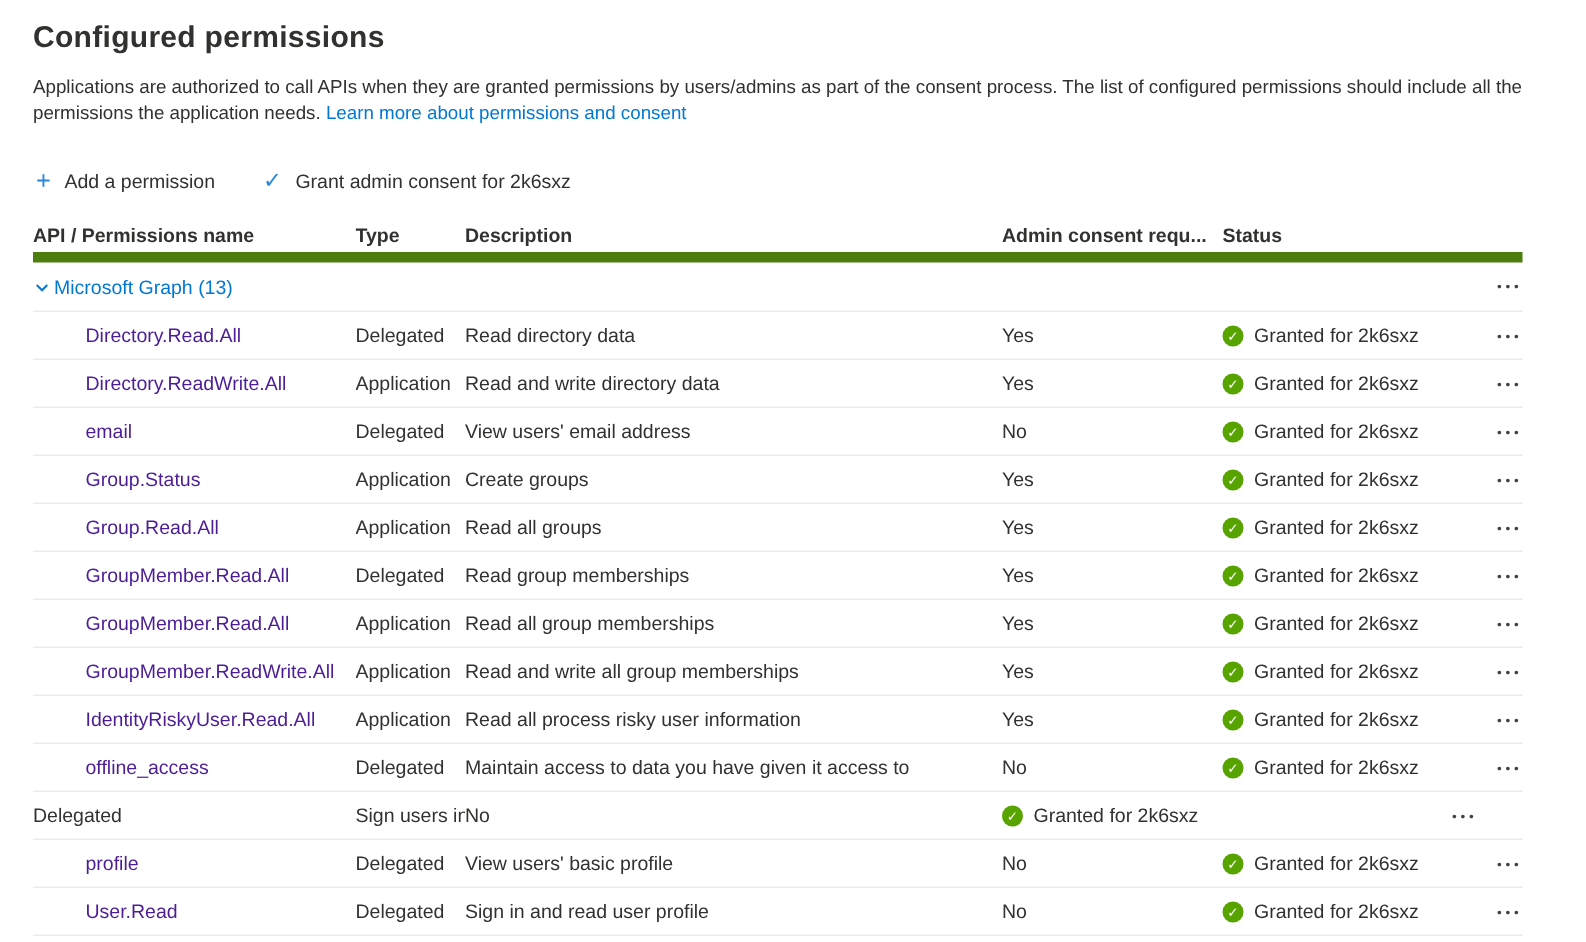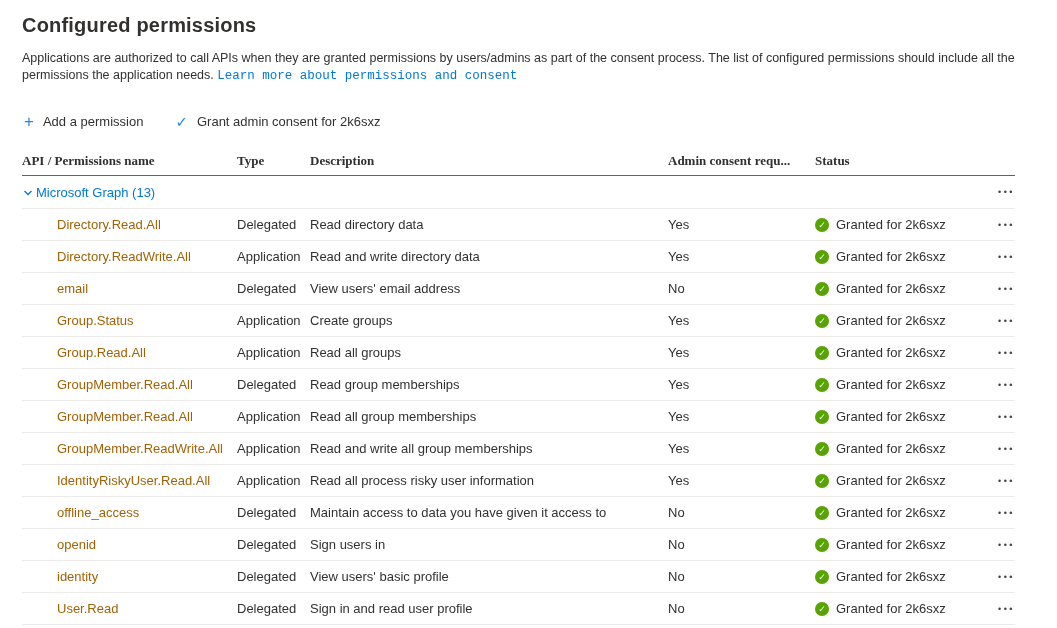--- a/index.html
+++ b/index.html
@@ -23,21 +23,20 @@
     margin-top: 13px;
     font-size: 12.5px;
     line-height: 17px;
     max-width: 995px;
     color: #323130;
   }
   .link {
     color: #0078d4;
     text-decoration: none;
     cursor: pointer;
-    font-family: Liberation Mono, monospace;
   }
 
   .toolbar {
     margin-top: 24px;
     display: flex;
     align-items: center;
     gap: 28px;
   }
   .toolbar-btn {
     display: flex;
@@ -63,44 +62,43 @@
     margin-top: 12px;
     width: 993px;
   }
   .grid-row {
     display: grid;
     grid-template-columns: 215px 73px 358px 147px 170px 30px;
     align-items: center;
   }
   .thead {
     height: 30px;
-    border-bottom: 1px solid #4d7c0f;
+    border-bottom: 7px solid #4d7c0f;
     font-size: 13px;
     font-weight: 700;
     color: #252423;
-    font-family: Liberation Serif, serif;
   }
   .row {
     height: 32px;
     border-bottom: 1px solid #edebe9;
     font-size: 13px;
   }
   .group-row { height: 33px; }
   .group-name {
     grid-column: 1 / 6;
     display: flex;
     align-items: center;
     gap: 2px;
     color: #0078d4;
     cursor: pointer;
   }
   .chevron-icon { display: inline-flex; margin-top: 1px; }
   .perm-name {
     padding-left: 35px;
-    color: #a16207;
+    color: #4c1d95;
     cursor: pointer;
     white-space: nowrap;
     overflow: hidden;
     text-overflow: ellipsis;
   }
   .cell { color: #323130; white-space: nowrap; overflow: hidden; }
   .status-cell {
     display: flex;
     align-items: center;
     gap: 7px;
@@ -286,33 +284,32 @@
     <div class="cell">Maintain access to data you have given it access to</div>
     <div class="cell">No</div>
     <div class="status-cell">
       <span class="granted-icon">✓</span>
       <span>Granted for 2k6sxz</span>
     </div>
     <button class="ellipsis-btn">•••</button>
   </div>
 
   <div class="grid-row row">
-    <a class="perm-name">openid</a>
     <div class="cell">Delegated</div>
     <div class="cell">Sign users in</div>
     <div class="cell">No</div>
     <div class="status-cell">
       <span class="granted-icon">✓</span>
       <span>Granted for 2k6sxz</span>
     </div>
     <button class="ellipsis-btn">•••</button>
   </div>
 
   <div class="grid-row row">
-    <a class="perm-name">identity</a>
+    <a class="perm-name">profile</a>
     <div class="cell">Delegated</div>
     <div class="cell">View users' basic profile</div>
     <div class="cell">No</div>
     <div class="status-cell">
       <span class="granted-icon">✓</span>
       <span>Granted for 2k6sxz</span>
     </div>
     <button class="ellipsis-btn">•••</button>
   </div>
 

